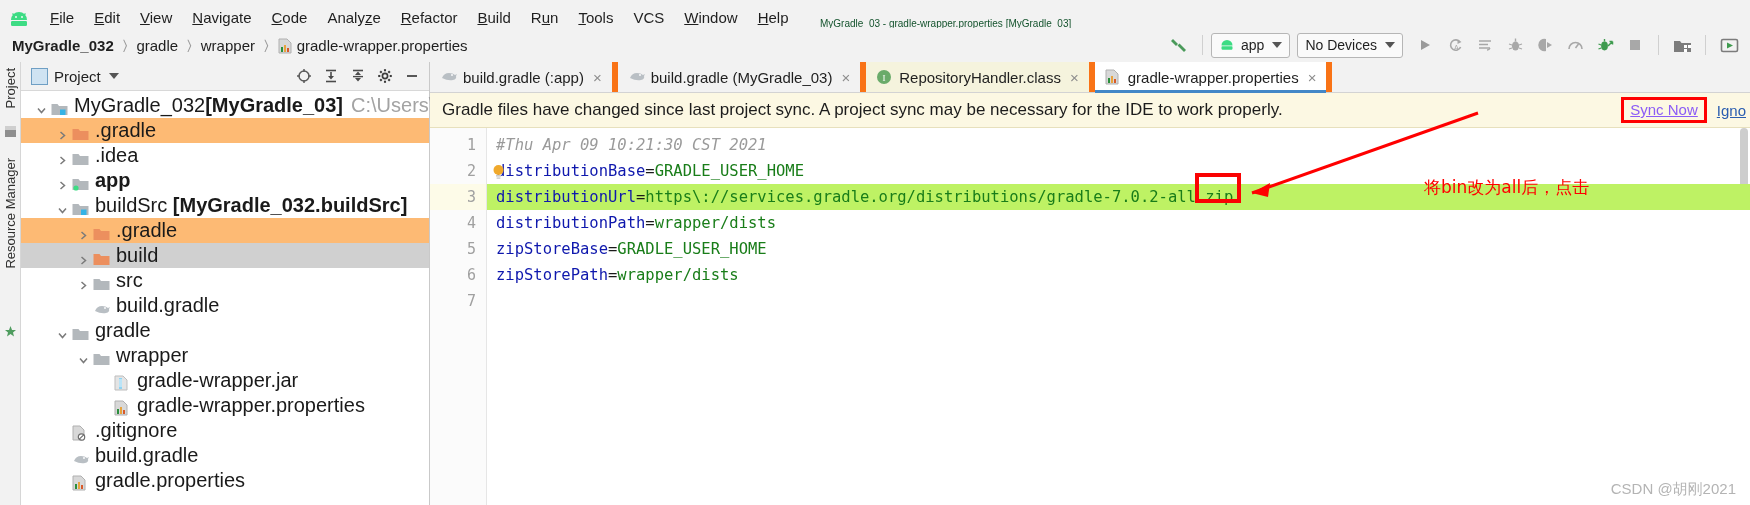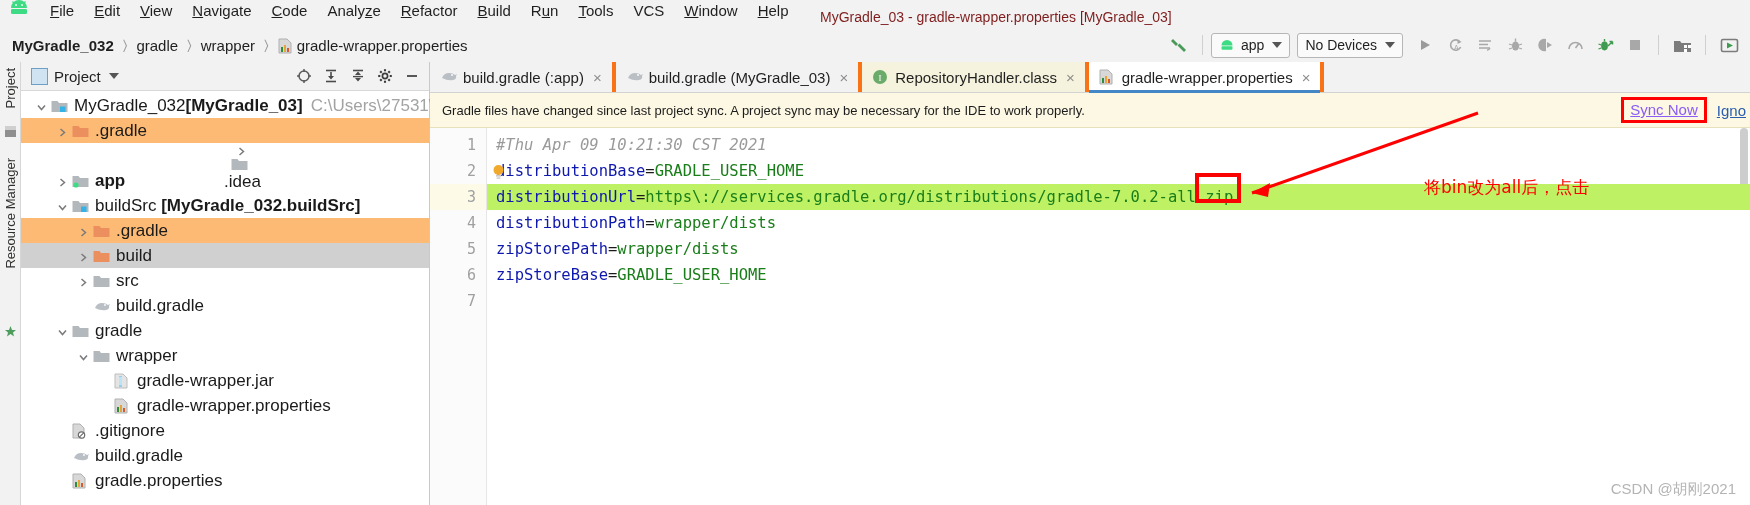--- a/index.html
+++ b/index.html
@@ -11,31 +11,31 @@
     font-family: "Liberation Sans", sans-serif;
     font-size: 15px;
     color: #1a1a1a;
     overflow: hidden;
     position: relative;
   }
   .app { width:1750px; height:505px; position:relative; background:#f2f2f2; }
 
   
   .menubar {
-    height: 28px; background:#f2f2f2; display:flex; align-items:flex-start;
+    height: 28px; background:#f2f2f2; display:flex; align-items:flex-end;
     padding-left: 8px; position:relative;
   }
   .android-logo { width:22px; height:16px; margin-right:10px; position:relative; }
   .android-logo svg { display:block; }
   .menu-item {
     padding: 2px 10px; font-size:15px; color:#1f1f1f; white-space:nowrap; cursor:default;
   }
   .menu-item u { text-decoration: underline; }
   .win-title {
-    position:absolute; left:820px; top:9px; color:#7f1d1d; font-size:14px; white-space:nowrap;
+    position:absolute; left:820px; top:18px; color:#14532d; font-size:10px; white-space:nowrap;
   }
 
   
   .toolbar-row {
     height: 34px; background:#f2f2f2; display:flex; align-items:center;
     border-bottom:1px solid #d6d6d6; position:relative;
   }
   .crumbs { display:flex; align-items:center; padding-left:12px; }
   .crumb { font-size:15px; color:#1f1f1f; white-space:nowrap; }
   .crumb.bold { font-weight:bold; }
@@ -71,51 +71,51 @@
   .pp-header {
     height:28px; background:#f2f2f2; display:flex; align-items:center;
     border-bottom:1px solid #d8d8d8; position:relative;
   }
   .pp-title { font-size:15px; color:#1f1f1f; margin-left:6px; }
   .pp-sq { width:15px;height:15px;border:1px solid #6f9fc4;background:#cfe3f2;margin-left:10px; }
   .pp-caret { margin-left:8px; width:0;height:0;border-left:5px solid transparent;border-right:5px solid transparent;border-top:6px solid #555; }
   .pp-actions { position:absolute; right:4px; top:0; height:28px; display:flex; align-items:center; }
   .pp-act { width:27px; height:26px; display:flex; align-items:center; justify-content:center; }
 
-  .tree { position:relative; padding-top:2px; font-size:17px; }
+  .tree { position:relative; padding-top:2px; font-size:20px; }
   .trow { height:25px; display:flex; align-items:center; white-space:nowrap; position:relative; }
   .trow.hl-yellow { background:#fdba74; }
   .trow.hl-gray { background:#d0d0d0; }
   .arrow { width:13px;height:13px; margin-right:3px; flex:0 0 auto; }
   .arrow.none { visibility:hidden; }
   .ticon { width:17px; height:16px; margin-right:6px; flex:0 0 auto; }
   .tlabel { color:#1a1a1a; }
   .tlabel b { font-weight:bold; }
   .tpath { color:#a3a3a3; margin-left:8px; }
 
   
   .editor { position:absolute; left:430px; top:62px; right:0; bottom:0; background:#ffffff; }
   .tabbar { height:30px; background:#f2f2f2; display:flex; align-items:stretch; border-bottom:1px solid #d3d3d3; }
   .tab {
     display:flex; align-items:center; padding:0 10px; font-size:15px; color:#1f1f1f;
-    border-right:4px solid #f97316; position:relative; background:#f2f2f2; white-space:nowrap;
+    border-right:6px solid #f97316; position:relative; background:#f2f2f2; white-space:nowrap;
   }
   .tab.active-yellow { background:#f5f3dd; }
   .tab.active-sel { background:#ffffff; }
   .tab.active-sel::after {
     content:""; position:absolute; left:0; right:0; bottom:-1px; height:3px; background:#4387c7;
   }
   .tab .ticon2 { width:16px;height:16px;margin-right:7px; }
   .tab .tclose { margin-left:9px; color:#8d8d8d; font-size:15px; }
 
   .notif {
     height:34px; background:#fcf8e3; border-bottom:1px solid #e7e0bd;
     display:flex; align-items:center; padding-left:12px; position:relative;
   }
-  .notif-text { font-size:13px; color:#1c1c1c; }
+  .notif-text { font-size:17px; color:#1c1c1c; }
   .notif-right { position:absolute; right:0; top:0; height:34px; display:flex; align-items:center; }
   .link { color:#8b5cf6; text-decoration:underline; font-size:15px; }
   .sync-box {
     border:3px solid #ff0000; padding:1px 6px 2px 6px; margin-right:10px;
   }
   .ignore { color:#2a5db0; text-decoration:underline; font-size:15px; margin-right:4px; }
 
   
   .code-wrap { position:relative; height:calc(100% - 64px); background:#ffffff; display:flex; }
   .gutter {
@@ -389,21 +389,21 @@
         </div>
         <div class="trow hl-yellow" style="padding-left: 35px;">
           <span class="arrow"><svg width="13" height="13" viewBox="0 0 13 13">
               <path d="M4.5 3 L8.5 6.5 L4.5 10" stroke="#7a7a7a" stroke-width="1.5" fill="none"></path>
             </svg></span>
           <span class="ticon"><svg width="17" height="14" viewBox="0 0 17 14">
               <path d="M0.5 2 h6 l1.5 2 H16.5 v9 H0.5 Z" fill="#ec8f5e"></path>
             </svg></span>
           <span class="tlabel">.gradle</span>
         </div>
-        <div class="trow" style="padding-left: 35px; flex-direction: column;">
+        <div class="trow" style="padding-left: 35px;">
           <span class="arrow"><svg width="13" height="13" viewBox="0 0 13 13">
               <path d="M4.5 3 L8.5 6.5 L4.5 10" stroke="#7a7a7a" stroke-width="1.5" fill="none"></path>
             </svg></span>
           <span class="ticon"><svg width="17" height="14" viewBox="0 0 17 14">
               <path d="M0.5 2 h6 l1.5 2 H16.5 v9 H0.5 Z" fill="#b3b8bc"></path>
             </svg></span>
           <span class="tlabel">.idea</span>
         </div>
         <div class="trow" style="padding-left: 35px;">
           <span class="arrow"><svg width="13" height="13" viewBox="0 0 13 13">
@@ -605,22 +605,22 @@
       <div class="code" id="code">
         <div class="scroll-v"></div>
       <div class="cline"><span class="cm">#Thu Apr 09 10:21:30 CST 2021</span></div>
           <div class="cline"><span class="k">distributionBase</span><span class="eq">=</span><span class="v">GRADLE_USER_HOME</span><span class="bulb"><svg width="13" height="17" viewBox="0 0 13 17">
                 <circle cx="6.5" cy="6" r="5" fill="#f0a92c"></circle>
                 <rect x="4" y="11" width="5" height="1.6" fill="#c9c9c9"></rect>
                 <rect x="4.6" y="13.4" width="3.8" height="1.4" fill="#c9c9c9"></rect>
               </svg></span></div>
           <div class="cline hl"><span class="k">distributionUrl</span><span class="eq">=</span><span class="v">https\://services.gradle.org/distributions/gradle-7.0.2-all.zip</span></div>
           <div class="cline"><span class="k">distributionPath</span><span class="eq">=</span><span class="v">wrapper/dists</span></div>
+          <div class="cline"><span class="k">zipStoreBase</span><span class="eq">=</span><span class="v">GRADLE_USER_HOME</span></div>
           <div class="cline"><span class="k">zipStorePath</span><span class="eq">=</span><span class="v">wrapper/dists</span></div>
-          <div class="cline"><span class="k">zipStoreBase</span><span class="eq">=</span><span class="v">GRADLE_USER_HOME</span></div>
           <div class="cline">&nbsp;</div>
         </div>
     </div>
   </div>
 
   <div class="redbox-all"></div>
   <svg class="arrow-svg" width="260" height="100">
     <line x1="248" y1="8" x2="22" y2="88" stroke="#ff0000" stroke-width="3"></line>
     <path d="M22 88 L40 78 L38 92 Z" fill="#ff0000"></path>
   </svg>

